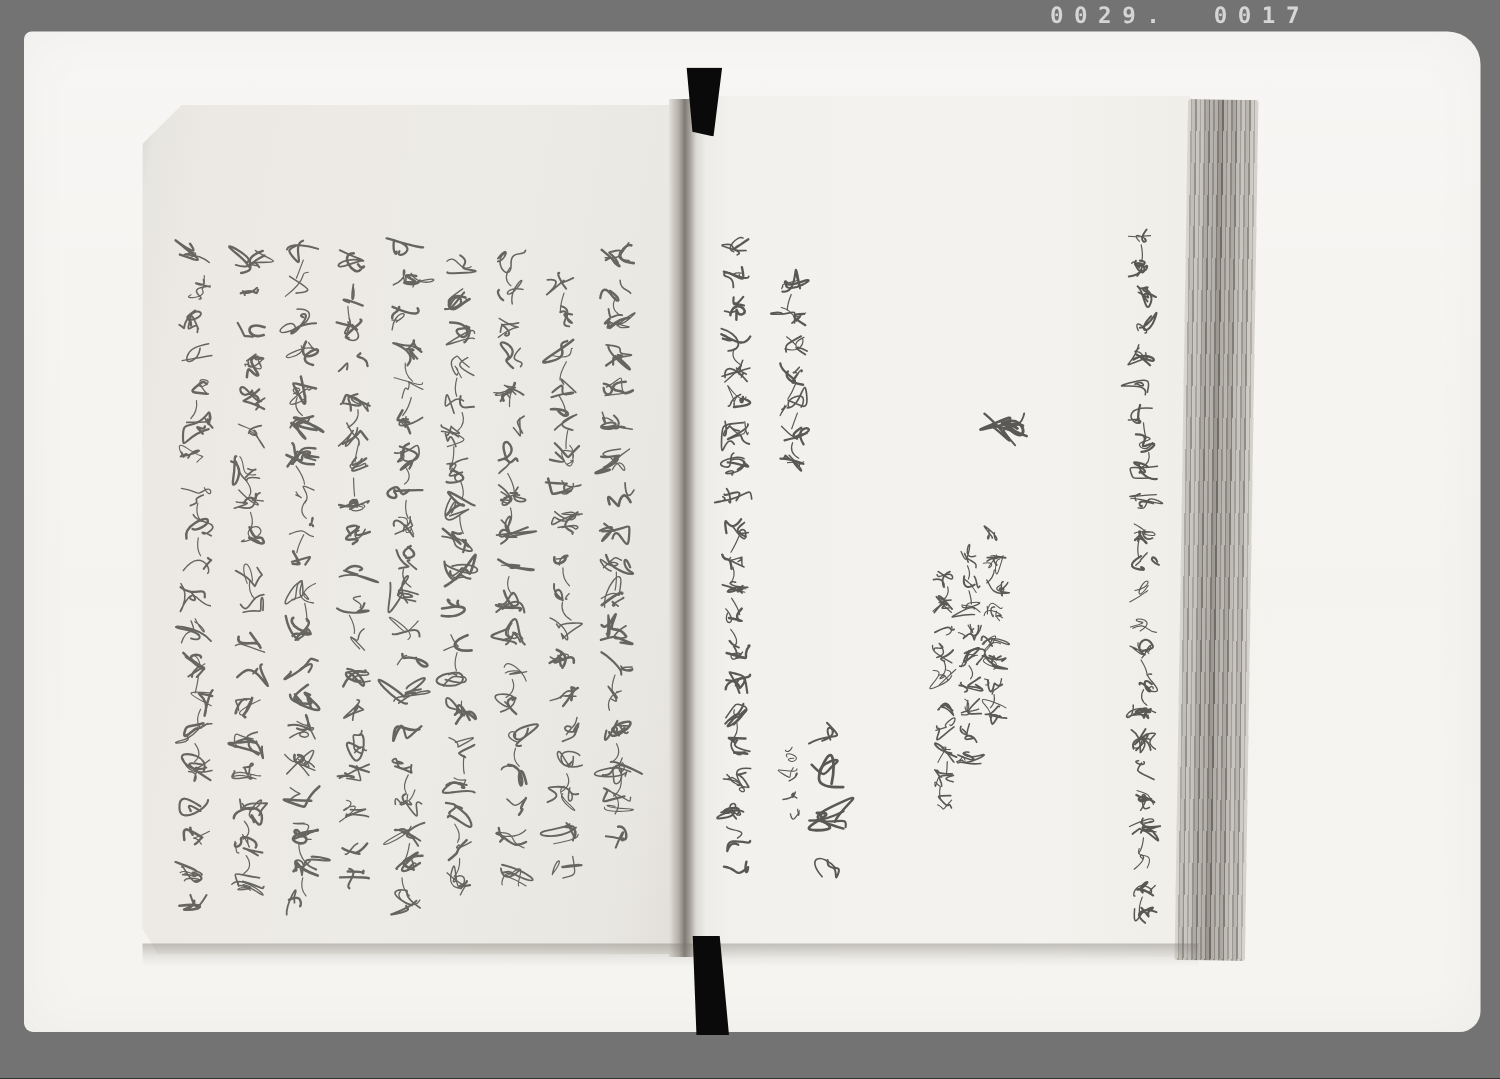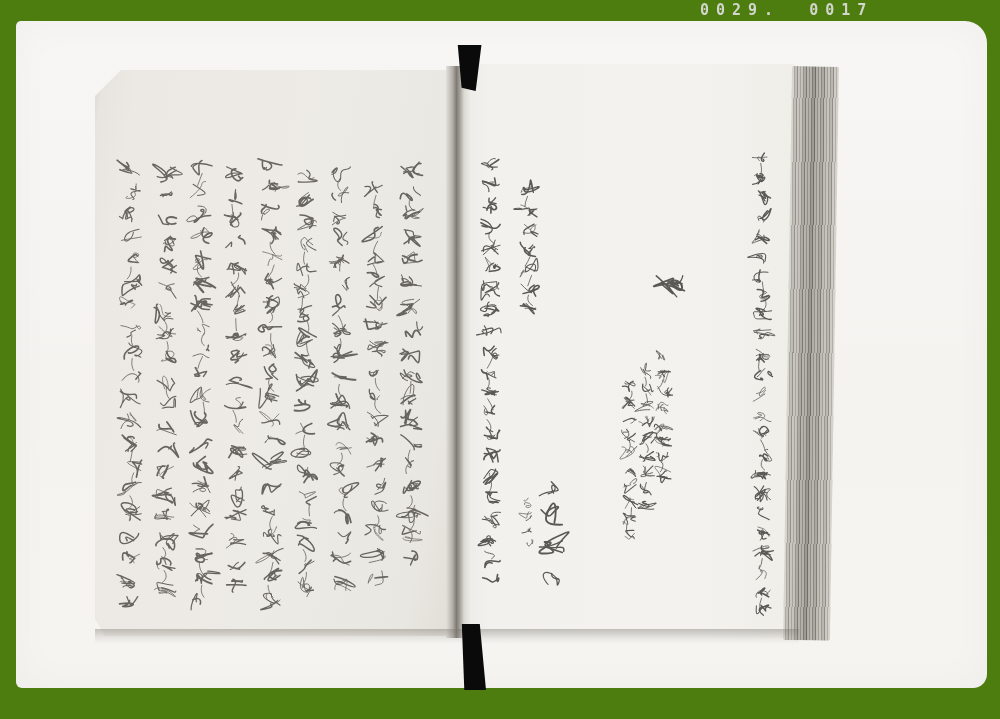--- a/index.html
+++ b/index.html
@@ -1,18 +1,18 @@
 <!DOCTYPE html>
 <html><head>
 <meta charset="utf-8">
 <style>
   html,body{margin:0;padding:0;background:#000;}
   .frame{
     position:relative;width:1000px;height:719px;overflow:hidden;
-    background:#4d7c0f;
+    background:#737373;
     font-family:"DejaVu Sans",sans-serif;
   }
   .frame-counter{
     position:absolute;top:1px;left:700px;
     font-family:"DejaVu Sans Mono",monospace;
     font-weight:bold;font-size:15px;line-height:18px;
     letter-spacing:7px;word-spacing:13px;
     color:#dedede;opacity:.92;
   }
   .backing-sheet{

